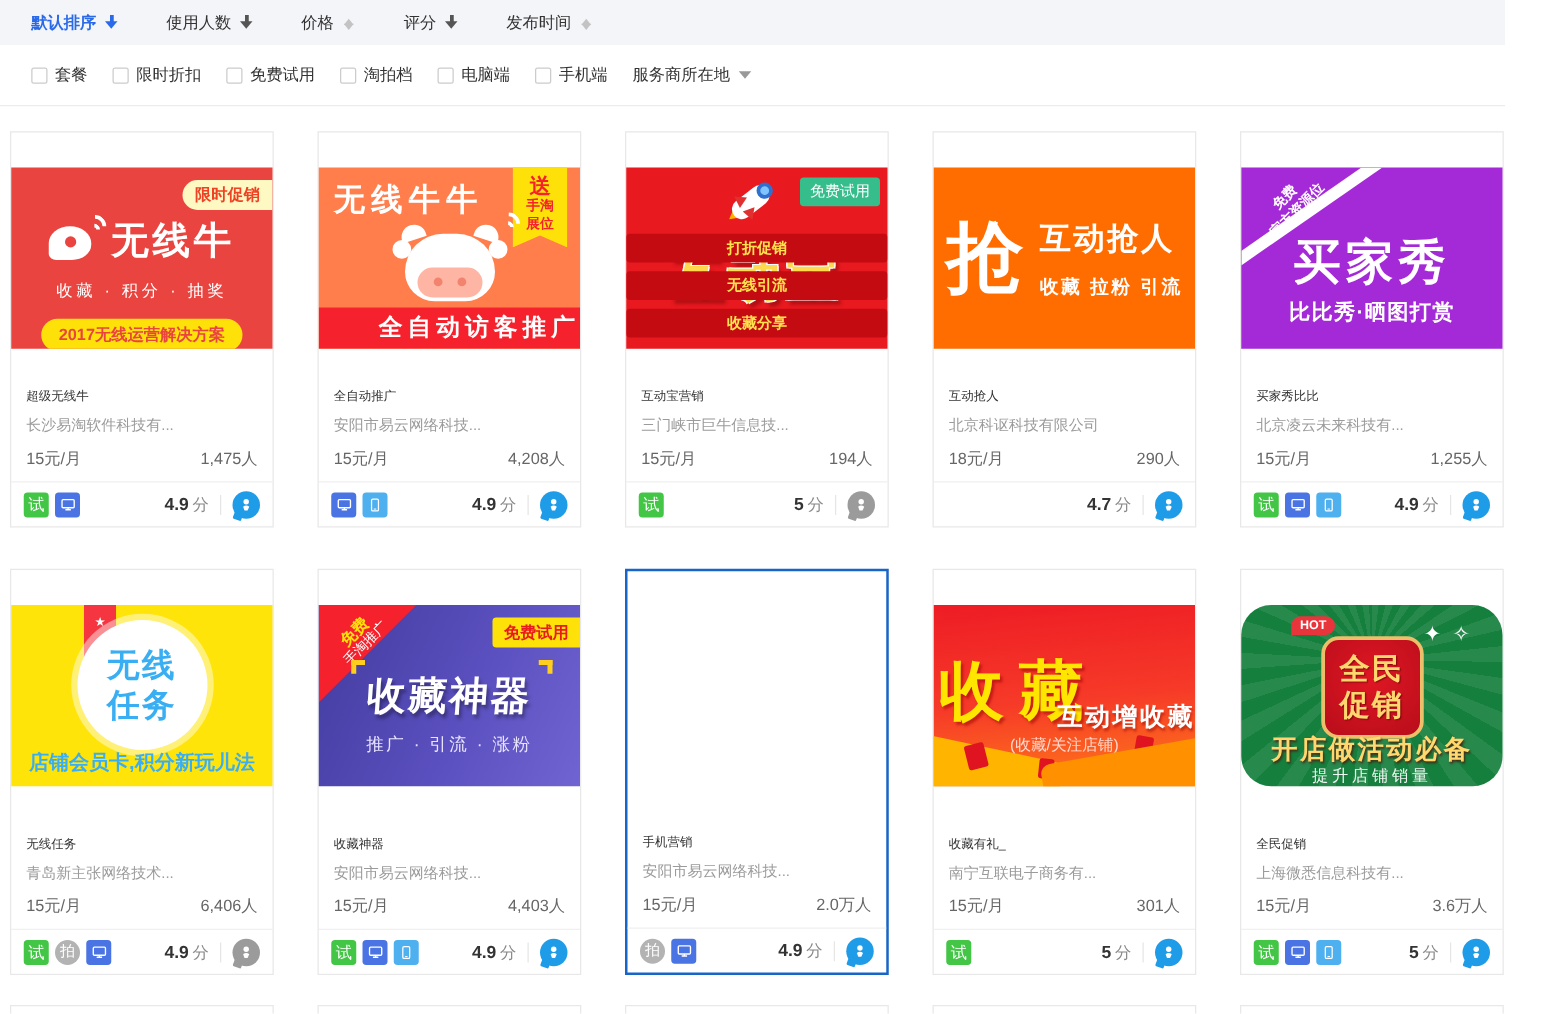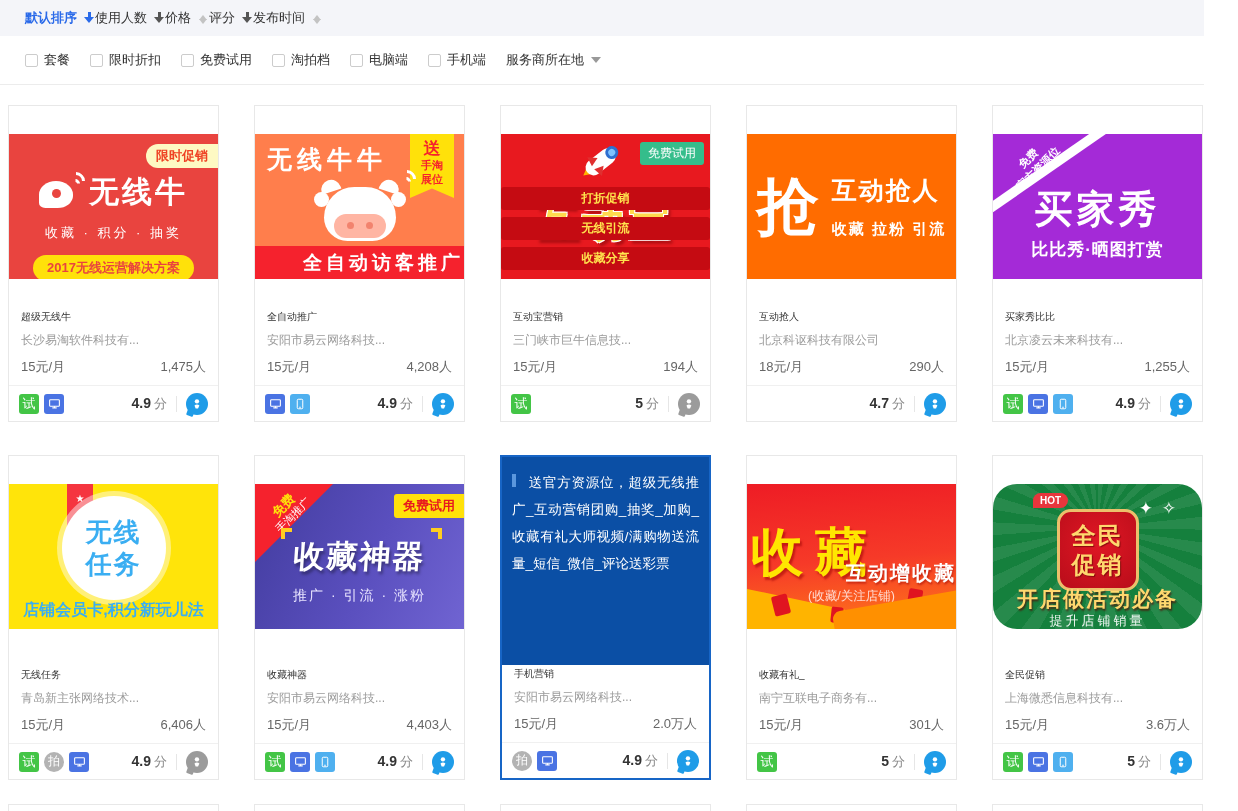--- a/index.html
+++ b/index.html
@@ -1,21 +1,21 @@
 <!DOCTYPE html>
 <html><head>
 <meta charset="utf-8">
 <style>
   * { box-sizing: border-box; }
   body { margin:0; background:#fff; font-family:"Liberation Sans","DejaVu Sans",sans-serif; }
   .stage { position:relative; width:1238px; height:811px; overflow:hidden; background:#fff; }
 
   
   .sortbar { position:absolute; top:0; left:0; width:1204px; height:36px; background:#f4f5f9;
-             display:flex; align-items:center; padding-left:25px; }
+             display:flex; align-items:center; padding-left:25px; gap:38px; }
   .sort-item { font-size:13px; color:#333; display:flex; align-items:center; cursor:pointer; }
   .sort-item.active { color:#2a6ae9; font-weight:bold; }
   .ar { position:relative; width:12px; height:14px; margin-left:6px; display:inline-block; }
   .ar-down::before { content:""; position:absolute; left:5px; top:1px; width:3px; height:6px; background:#555; }
   .ar-down::after  { content:""; position:absolute; left:1px; top:6px; border:5px solid transparent; border-top:6px solid #555; }
   .active .ar-down::before { background:#2a6ae9; }
   .active .ar-down::after  { border-top-color:#2a6ae9; }
   .ar-both::before { content:""; position:absolute; left:2px; top:0;  border:4px solid transparent; border-bottom:5px solid #c3c3c3; }
   .ar-both::after  { content:""; position:absolute; left:2px; top:8px; border:4px solid transparent; border-top:5px solid #c3c3c3; }
 
@@ -573,23 +573,20 @@
             <svg width="13" height="13" viewBox="0 0 24 24">
               <circle cx="11" cy="8" r="4" fill="#fff"></circle>
               <path d="M6.5 15.5c2.5-2.5 6.5-2.5 9 0L13 21H8.5z" fill="#fff"></path>
             </svg>
           </span>
       </div>
     </div>
   </div>
 
   <div class="card row2 col3 selected">
-    <div class="overlay">
-      <span class="accent"></span><span>送官方资源位，超级无线推广_互动营销团购_抽奖_加购_收藏有礼大师视频/满购物送流量_短信_微信_评论送彩票</span>
-    </div>
     <div class="cbody">
       <div class="ctitle">手机营销</div>
       <div class="ccompany">安阳市易云网络科技...</div>
       <div class="cmeta">
         <span>15元/月</span>
         <span>2.0万人</span>
       </div>
       <div class="cfooter">
         <div class="bicons">
           <span class="ic ic-pai">拍</span>

